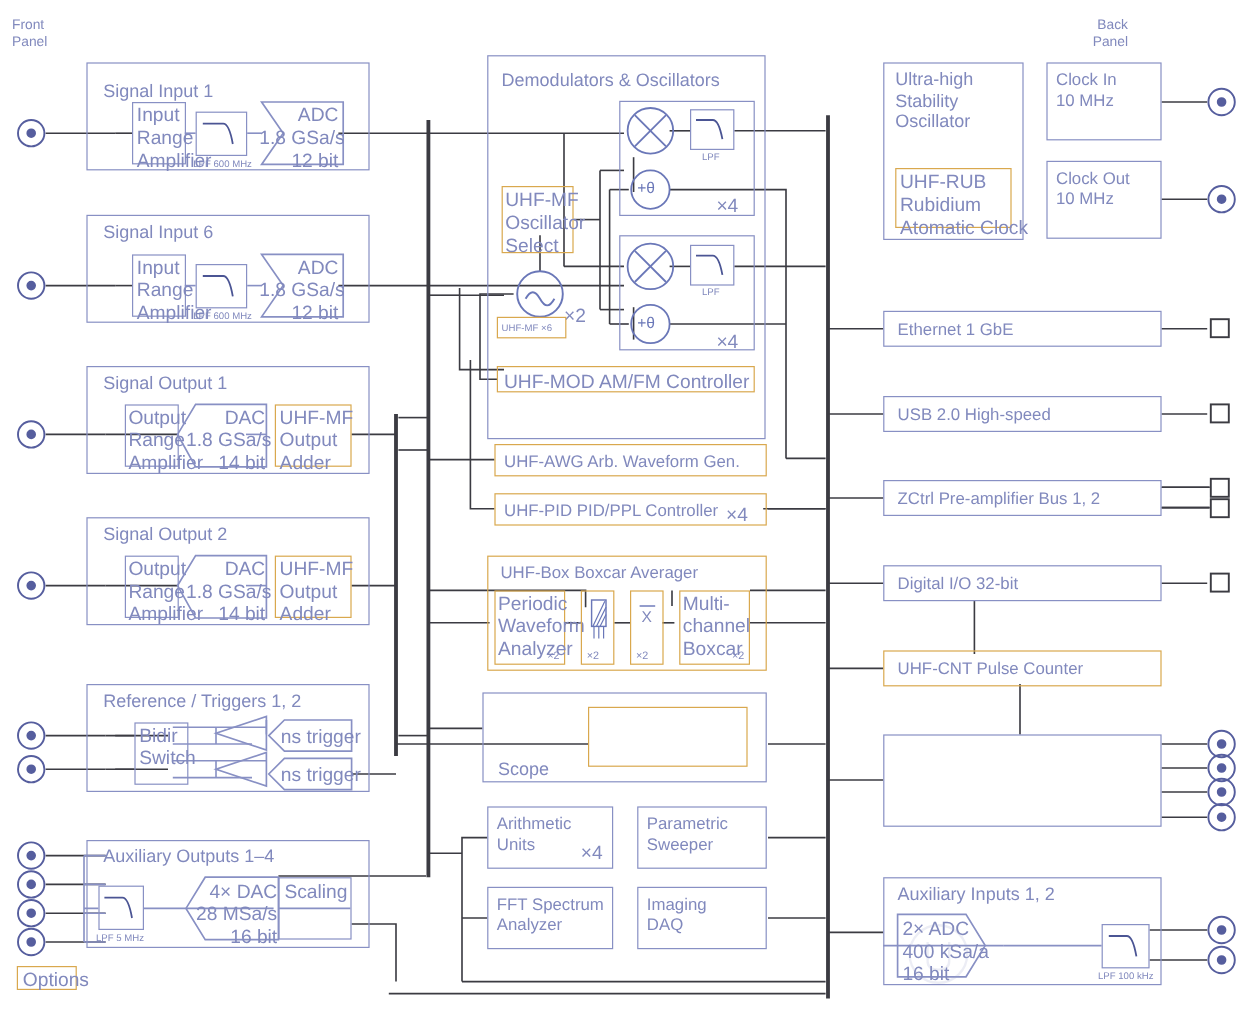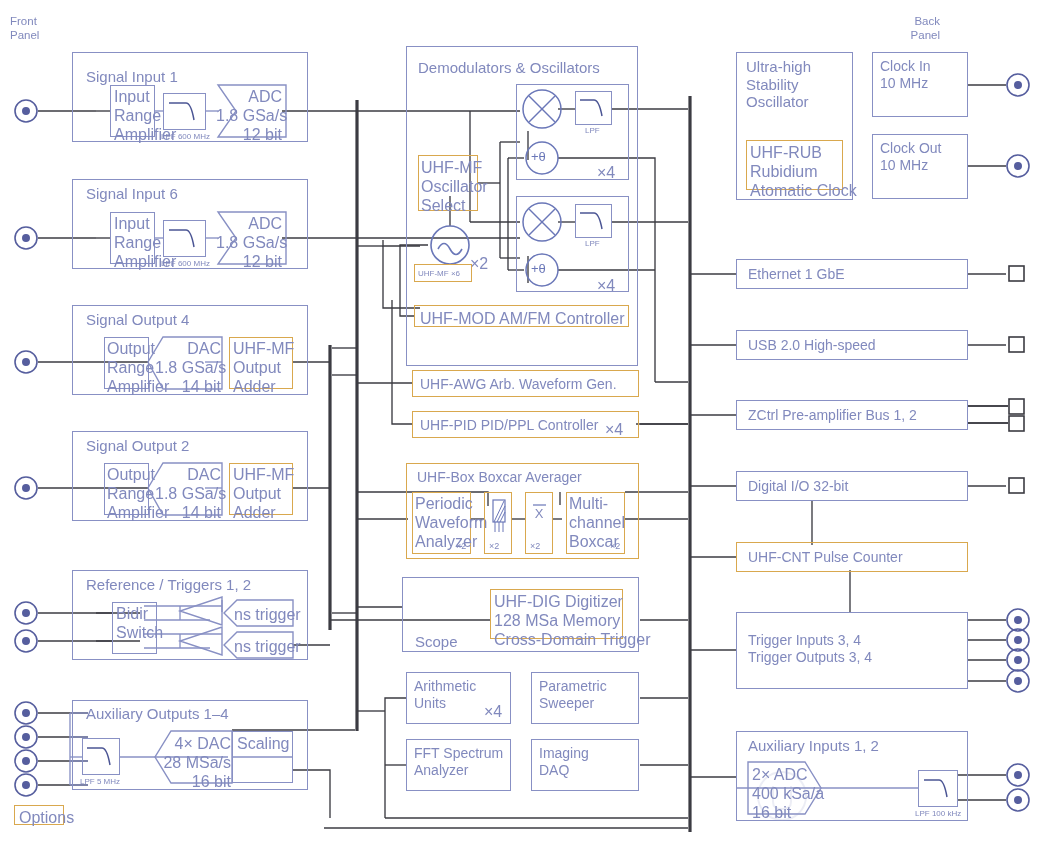--- a/index.html
+++ b/index.html
@@ -331,21 +331,21 @@
   </div>
   <div class="lbl t8" style="left:161px; top:259px;">LPF 600 MHz</div>
   <svg class="wires" style="left:0;top:0" viewBox="0 0 1042 846">
     <polygon points="218,212 286,212 286,264 218,264 236,238" fill="none" stroke="#8890c4" stroke-width="1.4"></polygon>
   </svg>
   <div class="lbl t11 right" style="left:216px; top:215px; width:66px;">ADC
 1.8 GSa/s
 12 bit</div>
 
   <div class="box" style="left:72px; top:305px; width:236px; height:90px;"></div>
-  <div class="lbl t15" style="left:86px; top:311px;">Signal Output 4</div>
+  <div class="lbl t15" style="left:86px; top:311px;">Signal Output 1</div>
   <div class="box" style="left:104px; top:337px; width:45px; height:52px;"></div>
   <div class="lbl t11" style="left:107px; top:340px;">Output
 Range
 Amplifier</div>
   <svg class="wires" style="left:0;top:0" viewBox="0 0 1042 846">
     <polygon points="222,337 222,389 163,389 148,362 163,337" fill="none" stroke="#8890c4" stroke-width="1.4"></polygon>
   </svg>
   <div class="lbl t11 right" style="left:155px; top:340px; width:66px;">DAC
 1.8 GSa/s
 14 bit</div>
@@ -496,23 +496,20 @@
 
   <div class="box orange" style="left:566px; top:492px; width:59px; height:62px;"></div>
   <div class="lbl t11" style="left:569px; top:495px;">Multi-
 channel
 Boxcar</div>
   <div class="lbl t9" style="left:610px; top:541px;">×2</div>
 
   <div class="box" style="left:402px; top:577px; width:237px; height:75px;"></div>
   <div class="lbl t15" style="left:415px; top:586px;margin-top:47px;">Scope</div>
   <div class="box orange" style="left:490px; top:589px; width:133px; height:50px;"></div>
-  <div class="lbl t11" style="left:494px; top:593px;">UHF-DIG Digitizer
-128 MSa Memory
-Cross-Domain Trigger</div>
 
   <div class="box" style="left:406px; top:672px; width:105px; height:52px;"></div>
   <div class="lbl t14" style="left:414px; top:678px;">Arithmetic
 Units</div>
   <div class="lbl t11" style="left:484px; top:703px;">×4</div>
 
   <div class="box" style="left:531px; top:672px; width:108px; height:52px;"></div>
   <div class="lbl t14" style="left:539px; top:678px;">Parametric
 Sweeper</div>
 
@@ -550,22 +547,20 @@
   <div class="box" style="left:736px; top:400px; width:232px; height:30px;"></div>
   <div class="lbl t14" style="left:748px; top:407px;">ZCtrl Pre-amplifier Bus 1, 2</div>
 
   <div class="box" style="left:736px; top:471px; width:232px; height:30px;"></div>
   <div class="lbl t14" style="left:748px; top:478px;">Digital I/O 32-bit</div>
 
   <div class="box orange" style="left:736px; top:542px; width:232px; height:30px;"></div>
   <div class="lbl t14" style="left:748px; top:549px;">UHF-CNT Pulse Counter</div>
 
   <div class="box" style="left:736px; top:612px; width:232px; height:77px;"></div>
-  <div class="lbl t14" style="left:748px; top:632px;">Trigger Inputs 3, 4
-Trigger Outputs 3, 4</div>
 
   <div class="box" style="left:736px; top:731px; width:232px; height:90px;"></div>
   <div class="lbl t15" style="left:748px; top:737px;">Auxiliary Inputs 1, 2</div>
   <svg class="wires" style="left:0;top:0" viewBox="0 0 1042 846">
     <polygon points="748,762 805,762 821,788 805,814 748,814" fill="none" stroke="#8890c4" stroke-width="1.4"></polygon>
   </svg>
   <div class="lbl t11" style="left:752px; top:766px;">2× ADC
 400 kSa/a
 16 bit</div>
   <div class="box" style="left:918px; top:770px; width:40px; height:37px;">

